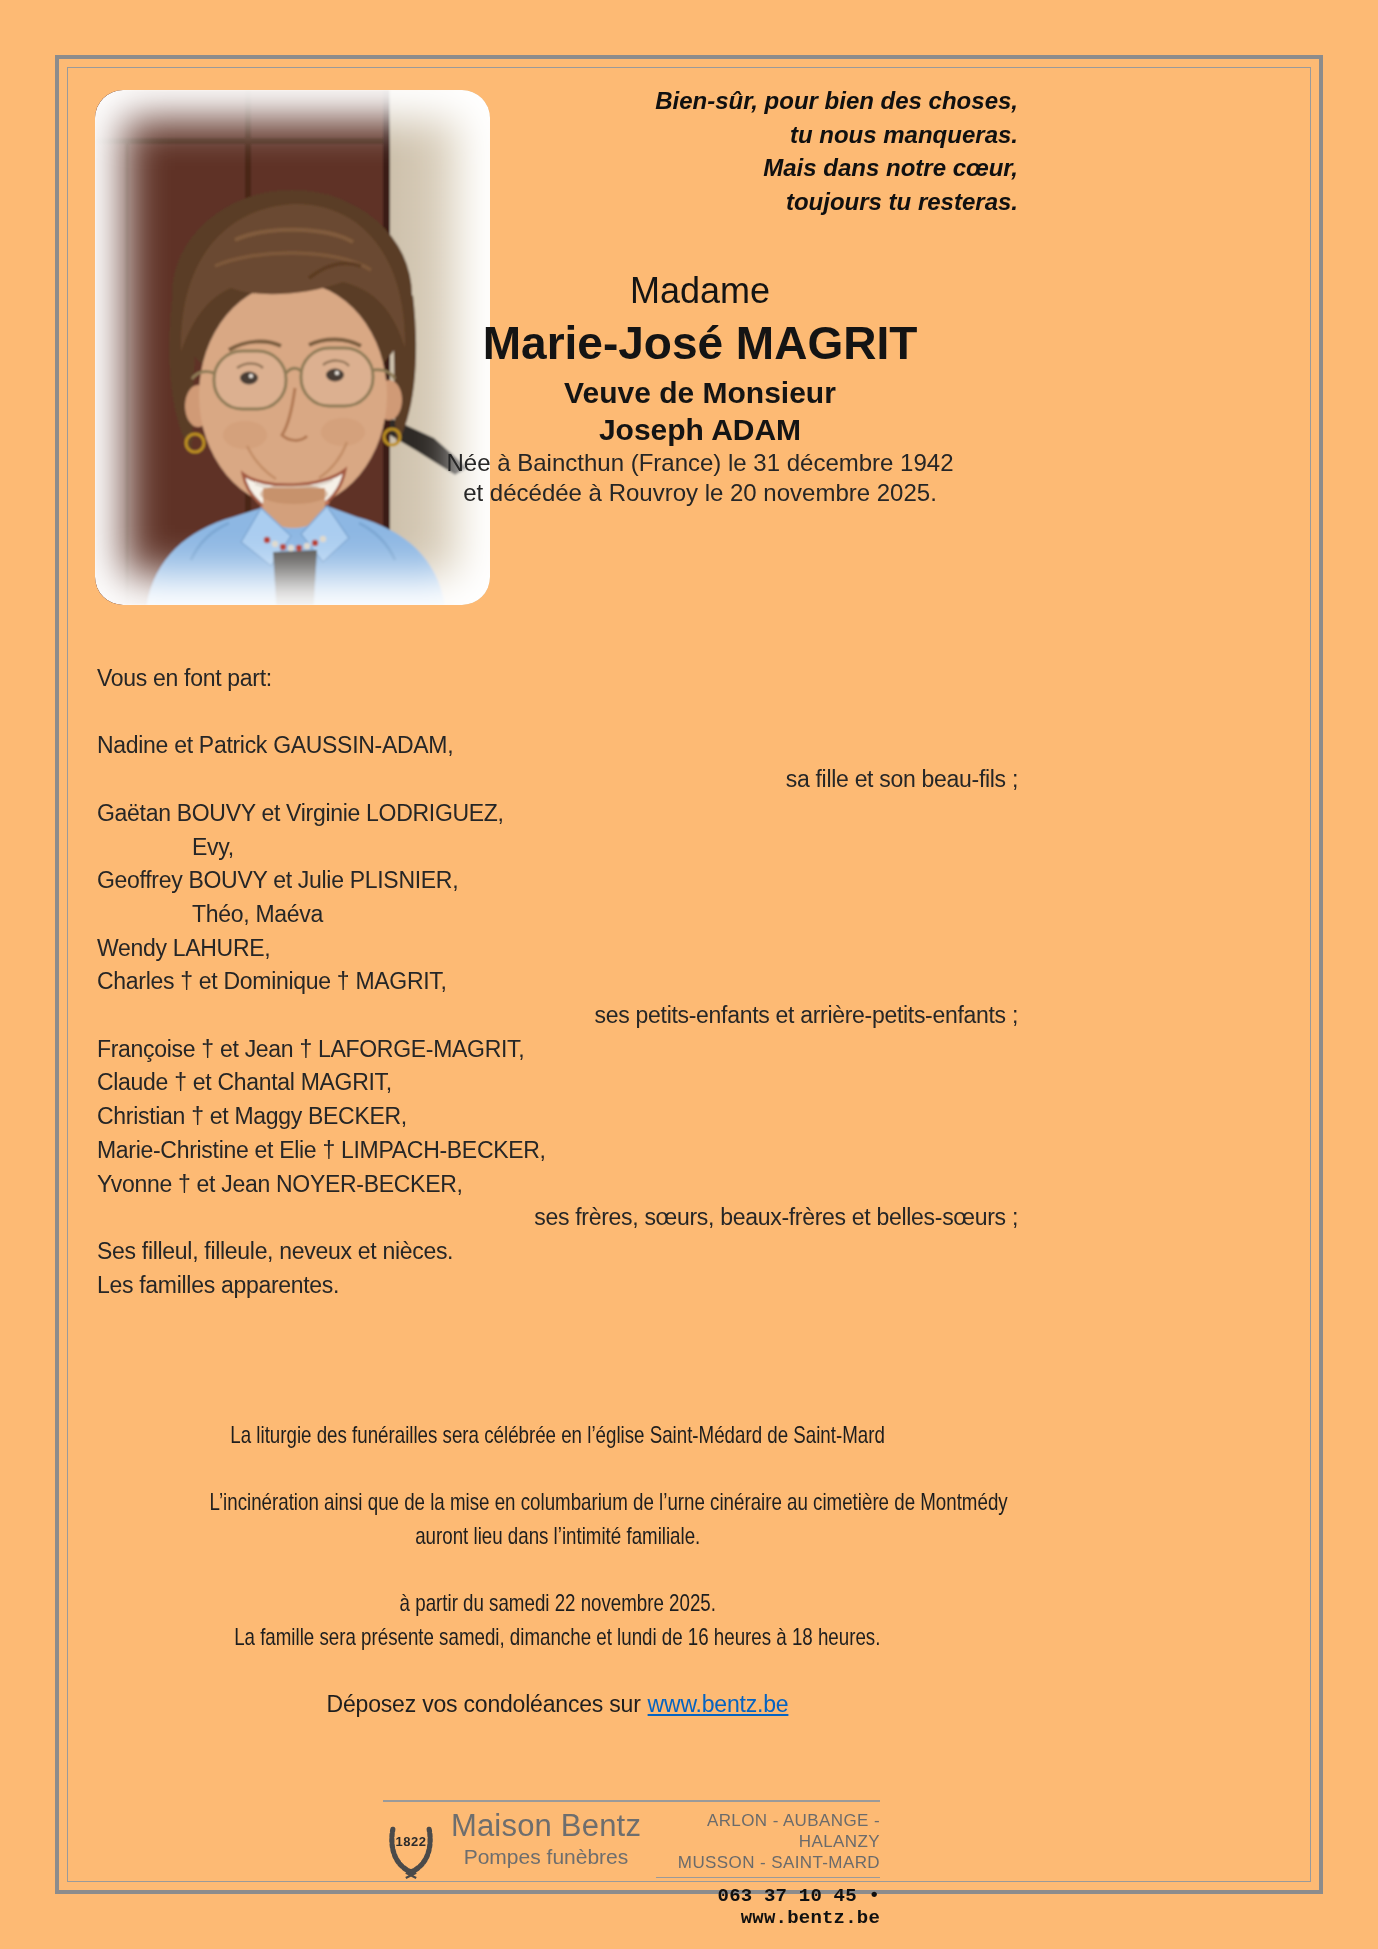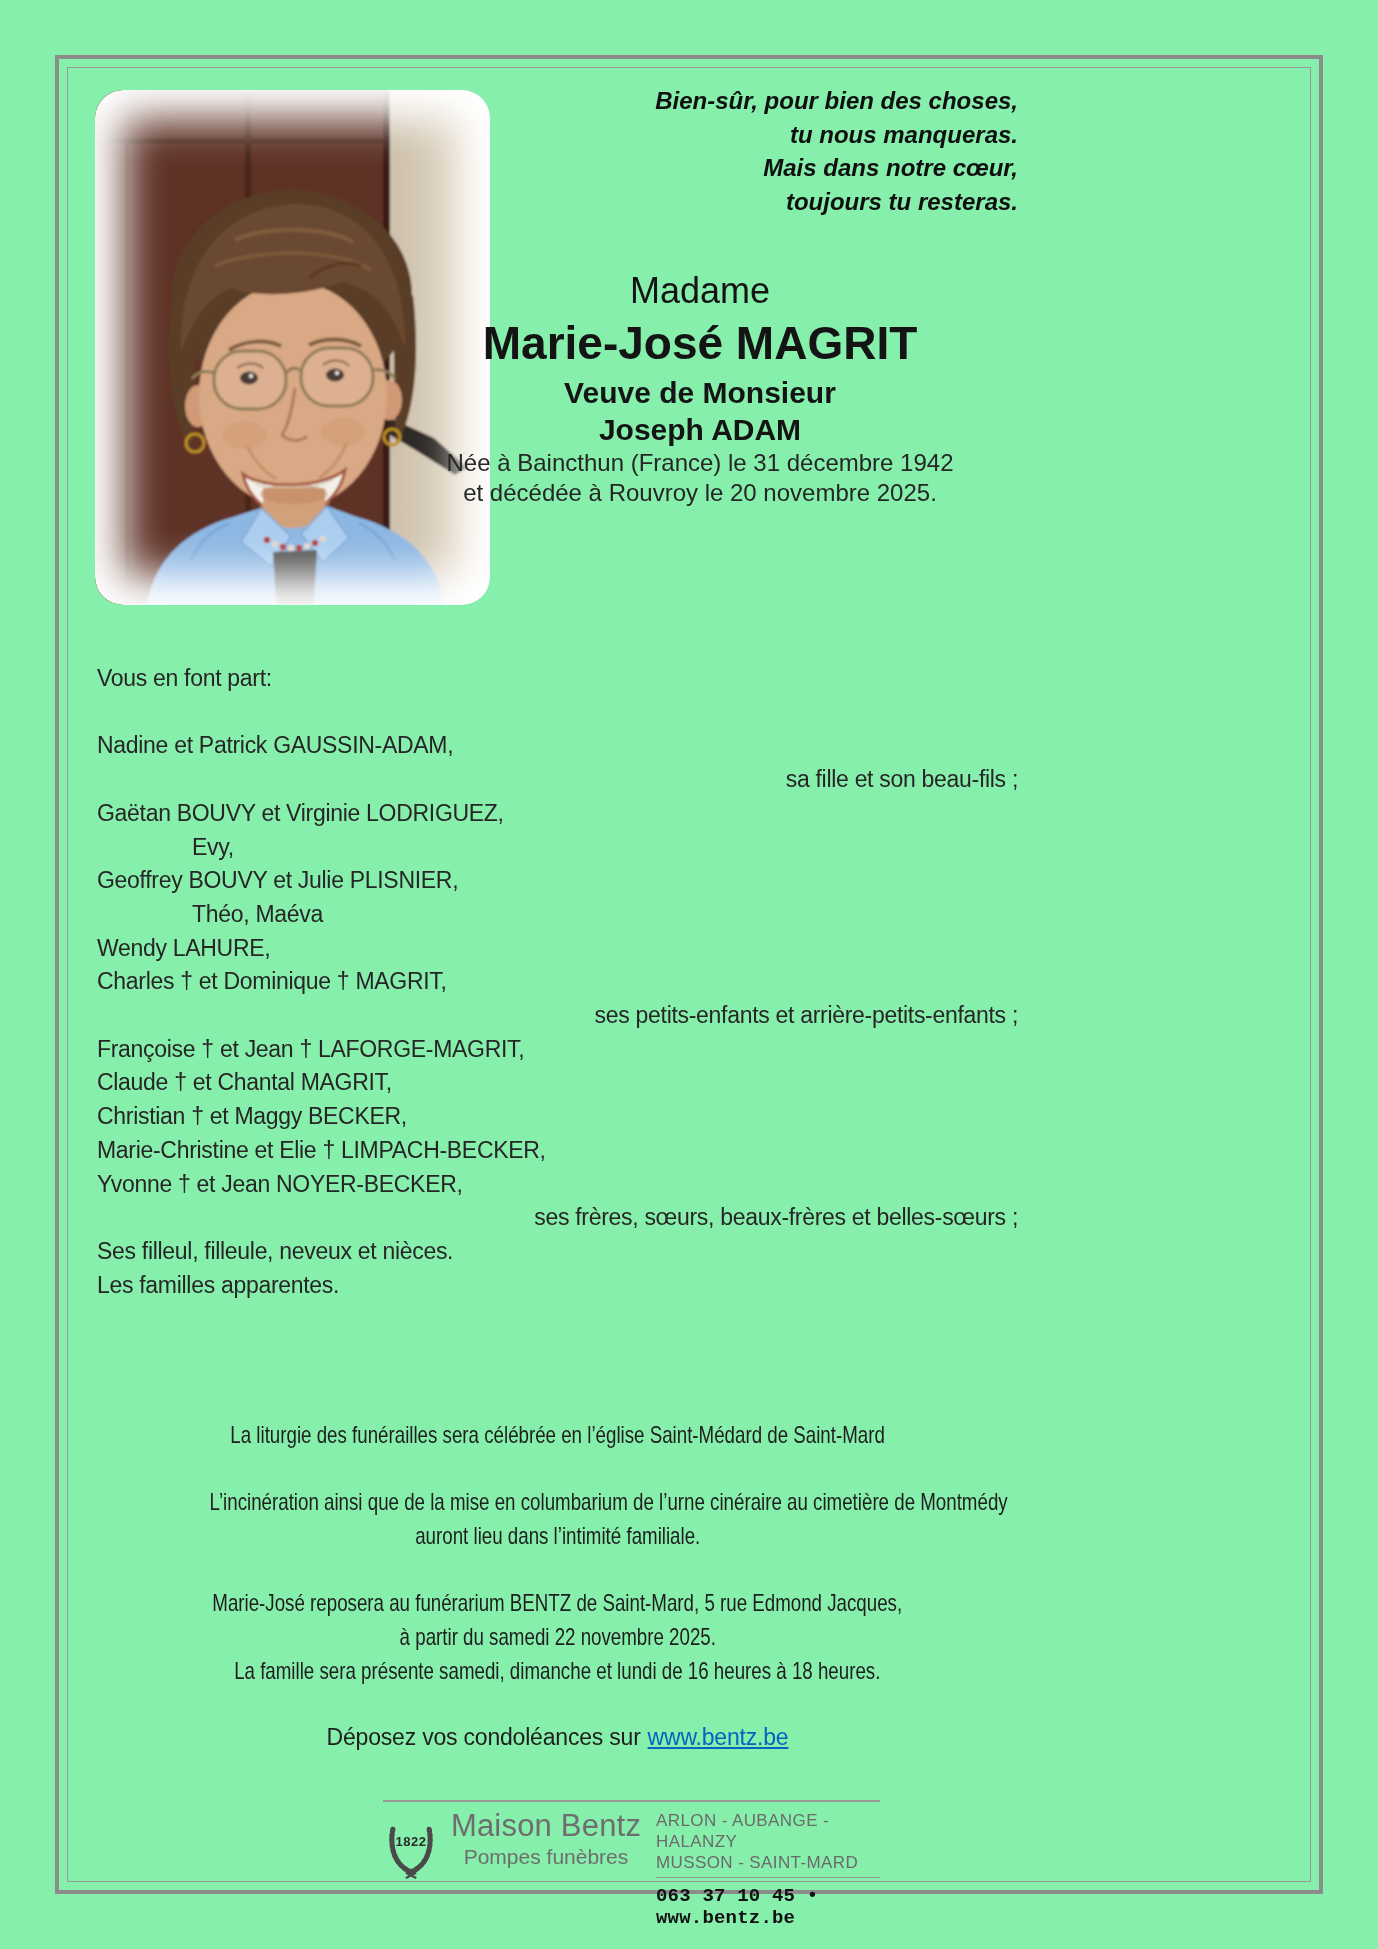--- a/index.html
+++ b/index.html
@@ -1,16 +1,16 @@
 <!DOCTYPE html>
 <html><head>
 <meta charset="utf-8">
 <style>
   html,body{margin:0;padding:0;background:#ffffff;}
-  .page{position:relative;width:1378px;height:1949px;background:#86efac;
+  .page{position:relative;width:1378px;height:1949px;background:#fdba74;
         font-family:"Liberation Sans",sans-serif;color:#1f1f1f;overflow:hidden;}
 
   
   .frame-outer{position:absolute;left:55px;top:55px;right:55px;bottom:55px;
                border:4px solid #8c8c8c;pointer-events:none;}
   .frame-inner{position:absolute;left:67px;top:67px;right:67px;bottom:67px;
                border:1.5px solid #9a9a9a;pointer-events:none;}
 
   
   .photo{position:absolute;left:95px;top:90px;width:395px;height:515px;
@@ -51,21 +51,21 @@
 
   
   .footer{position:absolute;left:383px;top:1800px;width:497px;height:86px;
           border-top:2px solid #9a9a9a;}
   .wreath{position:absolute;left:2px;top:7px;width:52px;height:72px;}
   .founded{position:absolute;left:2px;top:32px;width:52px;text-align:center;
            font-size:13px;font-weight:600;color:#2b2b2b;letter-spacing:0.5px;}
   .company-block{position:absolute;left:62px;top:7px;width:202px;text-align:center;color:#6e6e6e;}
   .company{font-size:31px;line-height:34px;letter-spacing:0.2px;}
   .tagline{font-size:21px;line-height:24px;margin-top:2px;}
-  .loc-block{position:absolute;right:0;top:8px;width:224px;}
+  .loc-block{position:absolute;right:0;top:8px;width:224px;text-align:right;}
   .loc{font-size:17px;line-height:21px;color:#6b6b6b;letter-spacing:0.4px;}
   .loc-rule{border-top:1.5px solid #9a9a9a;margin-top:4px;}
   .contact{font-size:19px;font-weight:700;color:#101010;margin-top:7px;letter-spacing:0.2px;font-family:Liberation Mono, monospace;}
 </style>
 </head>
 <body>
 
 <div class="page">
 
   <div class="frame-outer"></div>
@@ -202,21 +202,20 @@
     <div class="line">Ses filleul, filleule, neveux et nièces.</div>
     <div class="line">Les familles apparentes.</div>
   </div>
 
   <div class="ceremony">
     <div class="line"><span class="cond">La liturgie des funérailles sera célébrée en l’église Saint-Médard de Saint-Mard</span></div>
     <div class="line"></div>
     <div class="line"><span class="cond">L’incinération ainsi que de la mise en columbarium de l’urne cinéraire au cimetière de Montmédy</span></div>
     <div class="line"><span class="cond">auront lieu dans l’intimité familiale.</span></div>
     <div class="line"></div>
-    <div class="line"><span class="cond">Marie-José reposera au funérarium BENTZ de Saint-Mard, 5 rue Edmond Jacques,</span></div>
     <div class="line"><span class="cond">à partir du samedi 22 novembre 2025.</span></div>
     <div class="line"><span class="cond">La famille sera présente samedi, dimanche et lundi de 16 heures à 18 heures.</span></div>
     <div class="line"></div>
     <div class="line condolences">
       <span>Déposez vos condoléances sur</span><a class="link">www.bentz.be</a>
     </div>
   </div>
 
   <div class="footer">
     <svg class="wreath" viewBox="0 0 60 80" xmlns="http://www.w3.org/2000/svg">

